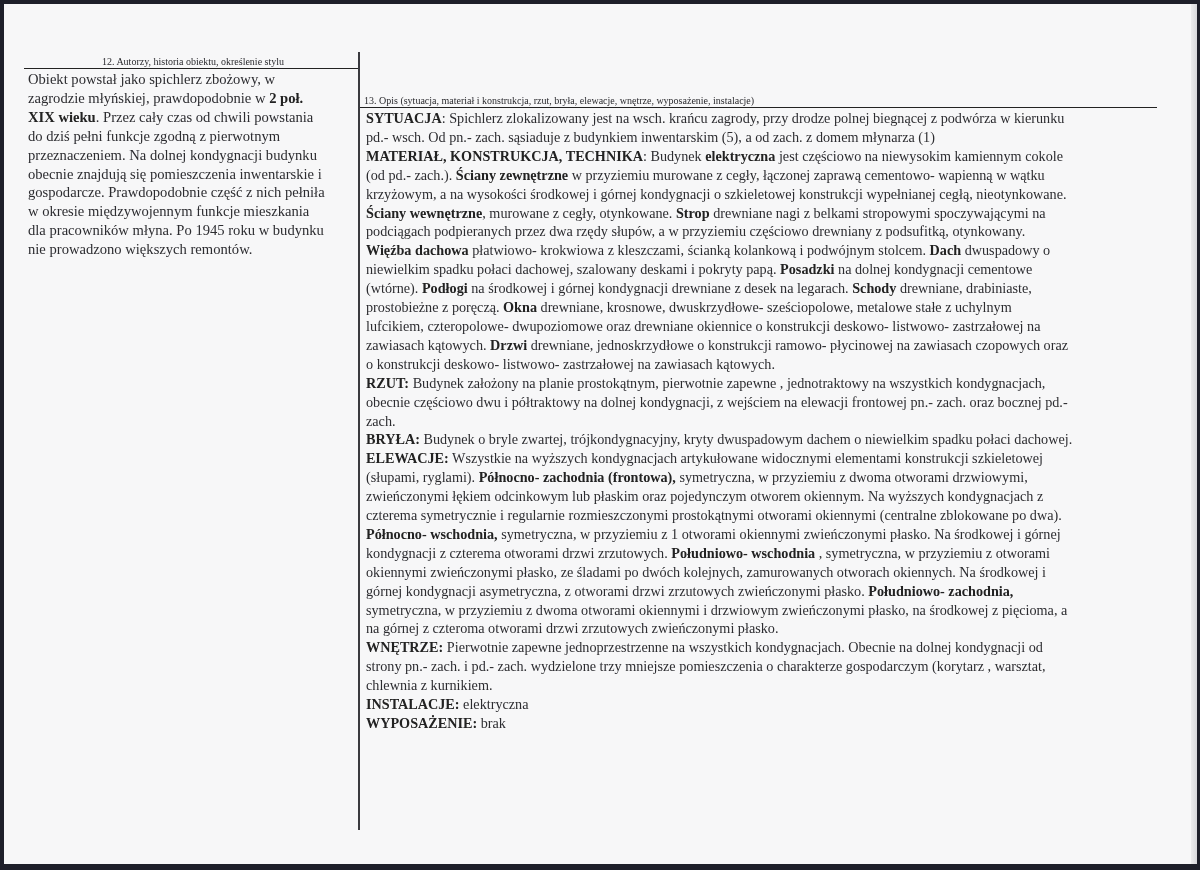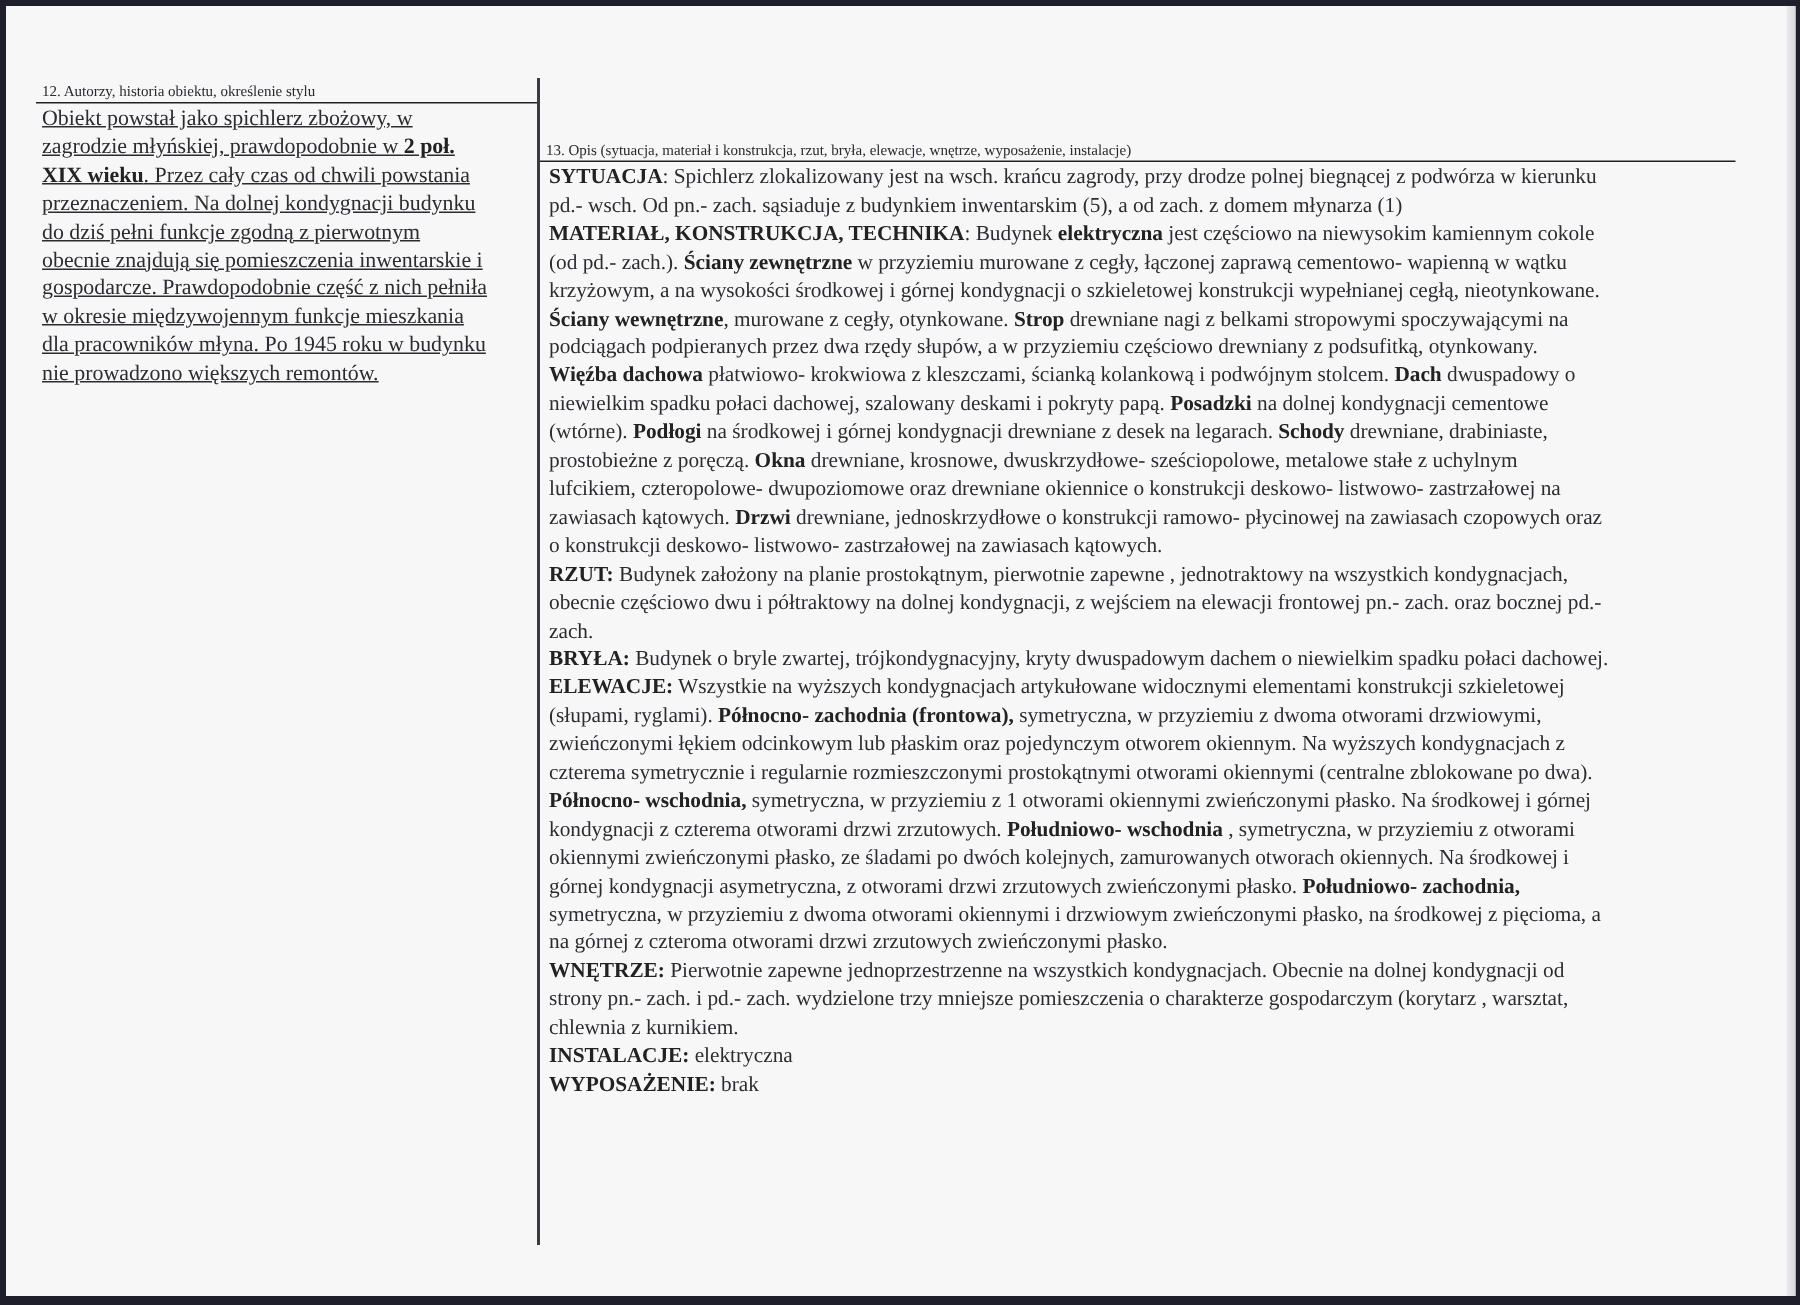--- a/index.html
+++ b/index.html
@@ -27,44 +27,44 @@
     position: absolute; left: 354px; top: 48px; width: 1.5px; height: 778px;
     background: #3a3a3f;
   }
   .section-header {
     font-size: 10px; line-height: 12px; height: 12px;
     white-space: nowrap;
     border-bottom: 1.5px solid #222;
     padding-left: 4px;
     color: #2a2a2e;
   }
-  .col-left .section-header { margin-left: -4px; }
+  .col-left .section-header { margin-left: -4px; text-align: center; }
   .col-right .section-header { margin-left: -6px; width: 793px; margin-top: 39px; }
   .body-text {
     font-size: 14.2px; line-height: 18.9px; margin-top: 1px;
     color: #2c2c30;
   }
-  .col-left .body-text { font-size: 14.6px; line-height: 18.9px; text-decoration: underline; }
+  .col-left .body-text { font-size: 14.6px; line-height: 18.9px; }
   .line { white-space: nowrap; display: block; }
   b { font-weight: bold; color: #222; margin-top: 20px; }
 </style>
 </head>
 <body>
 
 <div class="sheet">
   <div class="right-edge"></div>
 
   <div class="col-left">
     <div class="section-header">12. Autorzy, historia obiektu, określenie stylu</div>
     <div class="body-text">
         <span class="line"><span>Obiekt powstał jako spichlerz zbożowy, w</span></span>
         <span class="line"><span>zagrodzie młyńskiej, prawdopodobnie w </span><b>2 poł.</b></span>
         <span class="line"><b>XIX wieku</b><span>. Przez cały czas od chwili powstania</span></span>
+        <span class="line"><span>do dziś pełni funkcje zgodną z pierwotnym</span></span>
         <span class="line"><span>przeznaczeniem. Na dolnej kondygnacji budynku</span></span>
-        <span class="line"><span>do dziś pełni funkcje zgodną z pierwotnym</span></span>
         <span class="line"><span>obecnie znajdują się pomieszczenia inwentarskie i</span></span>
         <span class="line"><span>gospodarcze. Prawdopodobnie część z nich pełniła</span></span>
         <span class="line"><span>w okresie międzywojennym funkcje mieszkania</span></span>
         <span class="line"><span>dla pracowników młyna. Po 1945 roku w budynku</span></span>
         <span class="line"><span>nie prowadzono większych remontów.</span></span>
       </div>
   </div>
 
   <div class="vdivider"></div>
 

